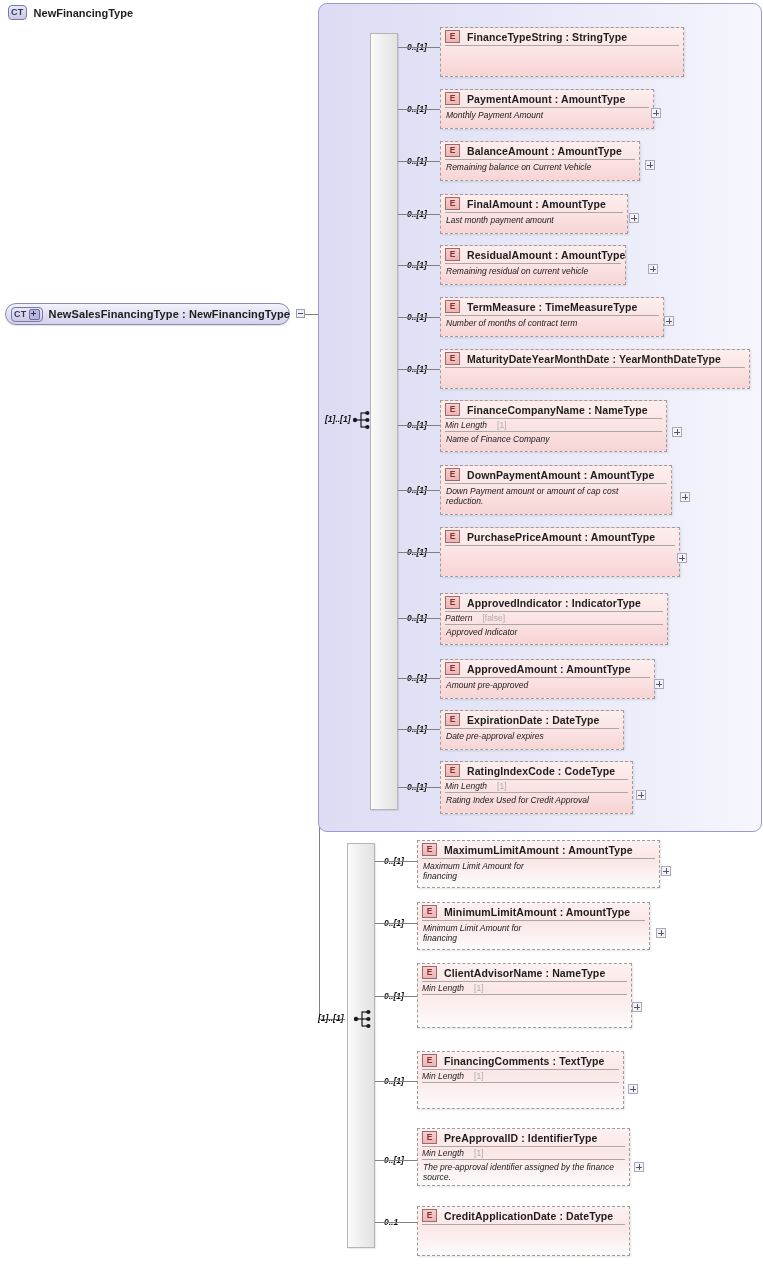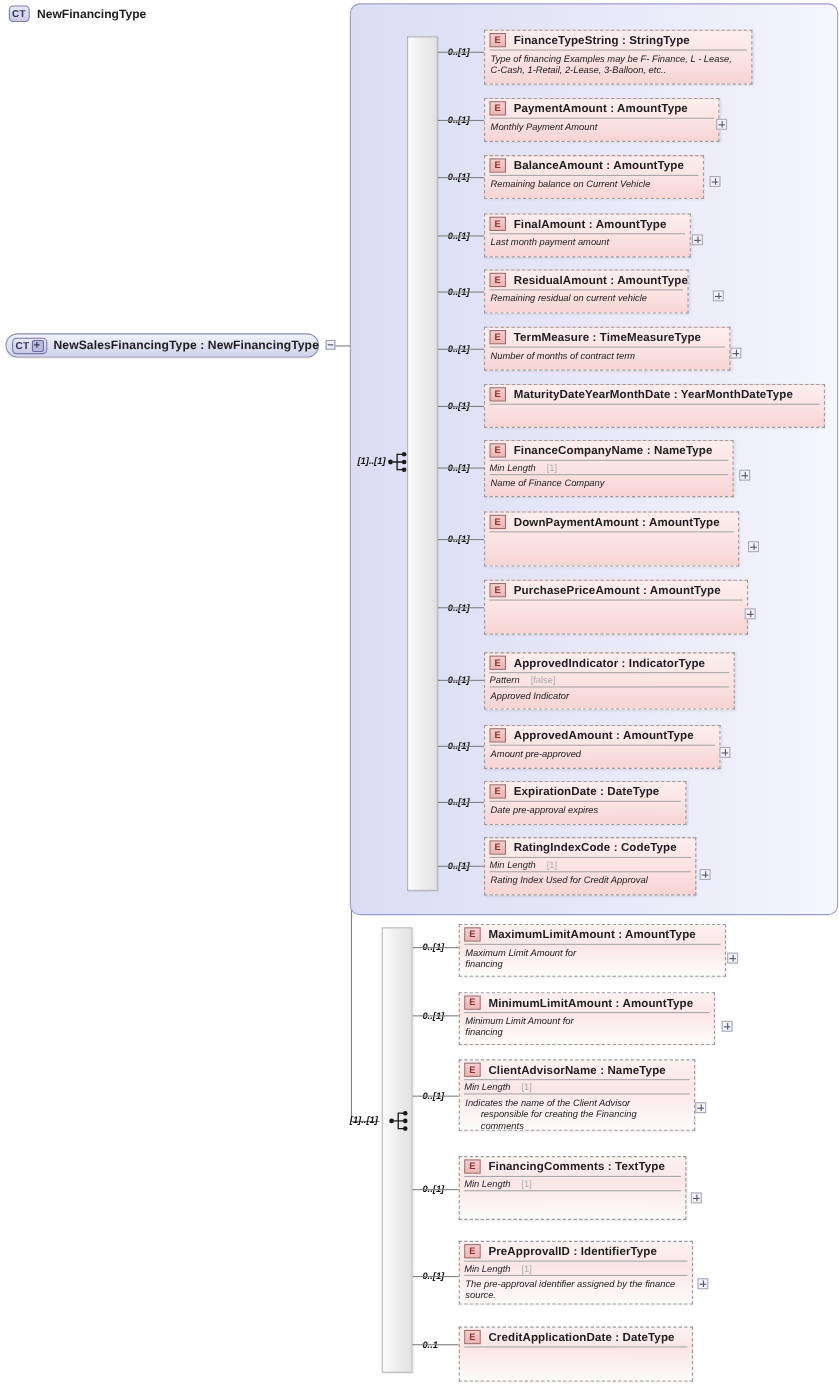--- a/index.html
+++ b/index.html
@@ -196,21 +196,20 @@
 
   <div id="elements-layer">
       <div class="card" style="left: 407px; top: 42px;">0..[1]</div>
       <div class="line-h" style="left: 398px; top: 47px; width: 42px;"></div>
       <div class="el" style="left: 440px; top: 27px; width: 244px; height: 50px;">
         <div class="el-head">
           <span class="e-badge">E</span>
           <span class="el-name">FinanceTypeString : StringType</span>
         </div>
         <div class="el-rule"></div>
-        <div class="el-desc"><span>Type of financing Examples may be F- Finance, L - Lease,</span><span style="display: block;">C-Cash, 1-Retail, 2-Lease, 3-Balloon, etc..</span></div>
       </div>
       <div class="card" style="left: 407px; top: 104px;">0..[1]</div>
       <div class="line-h" style="left: 398px; top: 109px; width: 42px;"></div>
       <div class="el" style="left: 440px; top: 89px; width: 214px; height: 40px;">
         <div class="el-head">
           <span class="e-badge">E</span>
           <span class="el-name">PaymentAmount : AmountType</span>
         </div>
         <div class="el-rule"></div>
         <div class="el-desc"><span>Monthly Payment Amount</span></div>
@@ -286,20 +285,21 @@
       </div>
       <div class="expander" style="left: 672px; top: 427px;"></div>
       <div class="card" style="left: 407px; top: 485px;">0..[1]</div>
       <div class="line-h" style="left: 398px; top: 490px; width: 42px;"></div>
       <div class="el" style="left: 440px; top: 465px; width: 232px; height: 50px;">
         <div class="el-head">
           <span class="e-badge">E</span>
           <span class="el-name">DownPaymentAmount : AmountType</span>
         </div>
         <div class="el-rule"></div>
+        <div class="el-desc"><span>Down Payment amount or amount of cap cost</span><span style="display: block;">reduction.</span></div>
       </div>
       <div class="expander" style="left: 680px; top: 492px;"></div>
       <div class="card" style="left: 407px; top: 547px;">0..[1]</div>
       <div class="line-h" style="left: 398px; top: 552px; width: 42px;"></div>
       <div class="el" style="left: 440px; top: 527px; width: 240px; height: 50px;">
         <div class="el-head">
           <span class="e-badge">E</span>
           <span class="el-name">PurchasePriceAmount : AmountType</span>
         </div>
         <div class="el-rule"></div>
@@ -385,21 +385,20 @@
         <div class="el-head">
           <span class="e-badge">E</span>
           <span class="el-name">ClientAdvisorName : NameType</span>
         </div>
         <div class="el-rule"></div>
         <div class="el-facet">
           <span class="facet-name">Min Length</span>
           <span class="facet-val">[1]</span>
         </div>
         <div class="el-rule"></div>
-        <div class="el-desc"><span>Indicates the name of the Client Advisor</span><span style="display: block; padding-left: 14px;">responsible for creating the Financing</span><span style="display: block; padding-left: 14px;">comments</span></div>
       </div>
       <div class="expander" style="left: 632px; top: 1002px;"></div>
       <div class="card" style="left: 384px; top: 1076px;">0..[1]</div>
       <div class="line-h" style="left: 375px; top: 1081px; width: 42px;"></div>
       <div class="el pale" style="left: 417px; top: 1051px; width: 207px; height: 58px;">
         <div class="el-head">
           <span class="e-badge">E</span>
           <span class="el-name">FinancingComments : TextType</span>
         </div>
         <div class="el-rule"></div>

